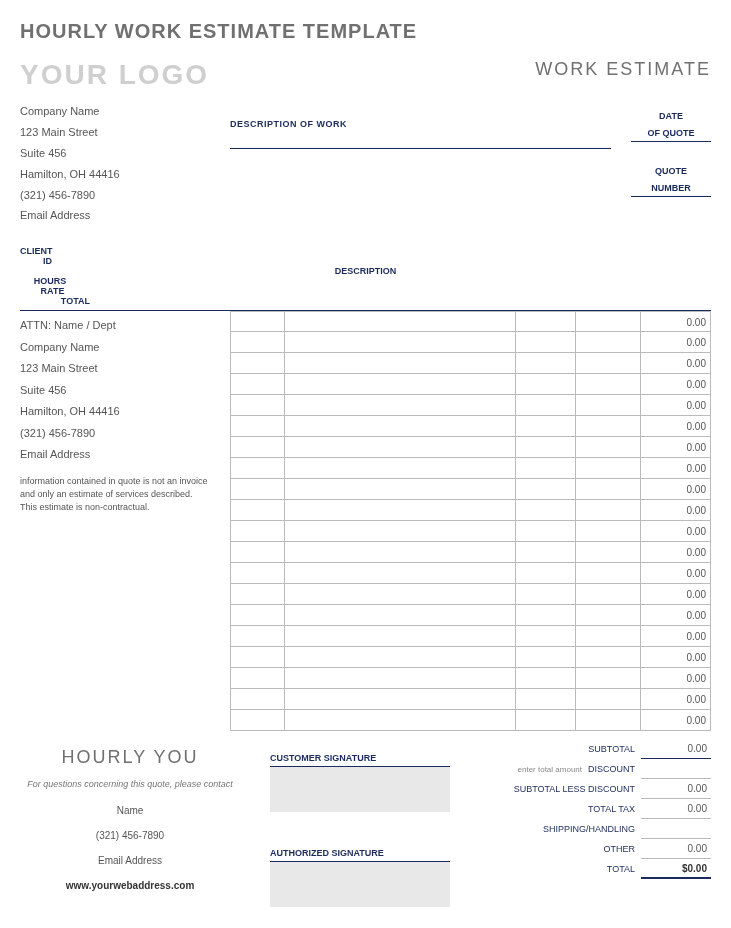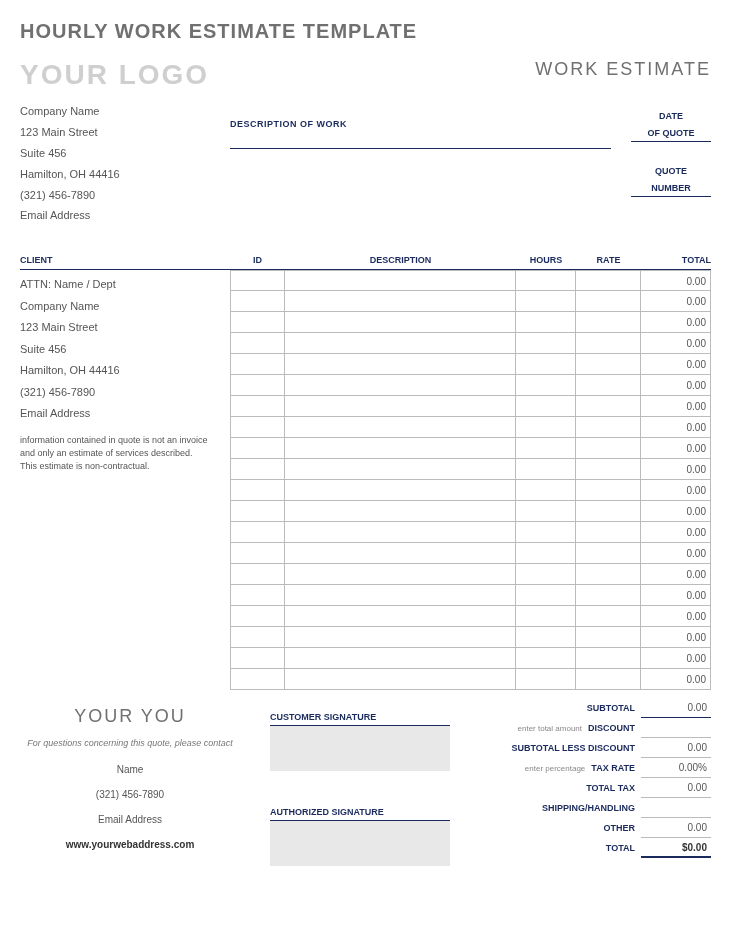--- a/index.html
+++ b/index.html
@@ -60,26 +60,27 @@
     font-weight: bold;
     color: #1a2a5c;
     border-bottom: 1px solid #1a2a5c;
     padding-bottom: 3px;
     margin-top: 4px;
     text-align: center;
   }
   .right-block .gap { height: 20px; }
   .columns-header {
     display: flex;
-    margin-top: 29px;
+    margin-top: 20px;
     border-bottom: 1px solid #1a2a5c;
     padding-bottom: 4px;
     font-size: 9px;
     font-weight: bold;
     color: #1a2a5c;
+    flex-direction: column;
   }
   .col-client { width: 210px; }
   .col-id { width: 55px; text-align: center; }
   .col-desc { flex: 1; text-align: center; }
   .col-hours { width: 60px; text-align: center; }
   .col-rate { width: 65px; text-align: center; }
   .col-total { width: 70px; text-align: right; }
   .main-section { display: flex; }
   .left-side { width: 210px; padding-right: 20px; }
   .client-info {
@@ -190,21 +191,21 @@
     align-items: center;
     height: 20px;
     font-size: 9px;
   }
   .totals-row .hint {
     color: #888;
     font-size: 8px;
     margin-right: 6px;
   }
   .totals-row .tlabel {
-    font-weight: bold;
+    font-weight: normal;
     color: #1a2a5c;
     width: 130px;
     text-align: right;
     padding-right: 6px;
   }
   .totals-row .tval {
     width: 70px;
     text-align: right;
     padding-right: 4px;
     border-bottom: 1px solid #bbb;
@@ -416,21 +417,21 @@
         <div class="cell-desc"></div>
         <div class="cell-hours"></div>
         <div class="cell-rate"></div>
         <div class="cell-total">0.00</div>
       </div>
     </div>
 </div>
 
 <div class="bottom-section">
   <div class="thankyou-block">
-    <div class="thankyou">YOUR YOU</div>
+    <div class="thankyou">HOURLY YOU</div>
     <div class="thankyou-sub">For questions concerning this quote, please contact</div>
     <div class="contact-line">Name</div>
     <div class="contact-line">(321) 456-7890</div>
     <div class="contact-line">Email Address</div>
     <div class="web">www.yourwebaddress.com</div>
   </div>
   <div class="signature-block">
     <div class="sig-label">CUSTOMER SIGNATURE</div>
     <div class="sig-box"></div>
     <div style="height:22px"></div>
@@ -445,25 +446,20 @@
     <div class="totals-row">
       <span class="hint">enter total amount</span>
       <span class="tlabel" style="width:auto">DISCOUNT</span>
       <span class="tval"></span>
     </div>
     <div class="totals-row">
       <span class="tlabel">SUBTOTAL LESS DISCOUNT</span>
       <span class="tval">0.00</span>
     </div>
     <div class="totals-row">
-      <span class="hint">enter percentage</span>
-      <span class="tlabel" style="width:auto">TAX RATE</span>
-      <span class="tval">0.00%</span>
-    </div>
-    <div class="totals-row">
       <span class="tlabel">TOTAL TAX</span>
       <span class="tval">0.00</span>
     </div>
     <div class="totals-row">
       <span class="tlabel">SHIPPING/HANDLING</span>
       <span class="tval"></span>
     </div>
     <div class="totals-row">
       <span class="tlabel">OTHER</span>
       <span class="tval">0.00</span>

